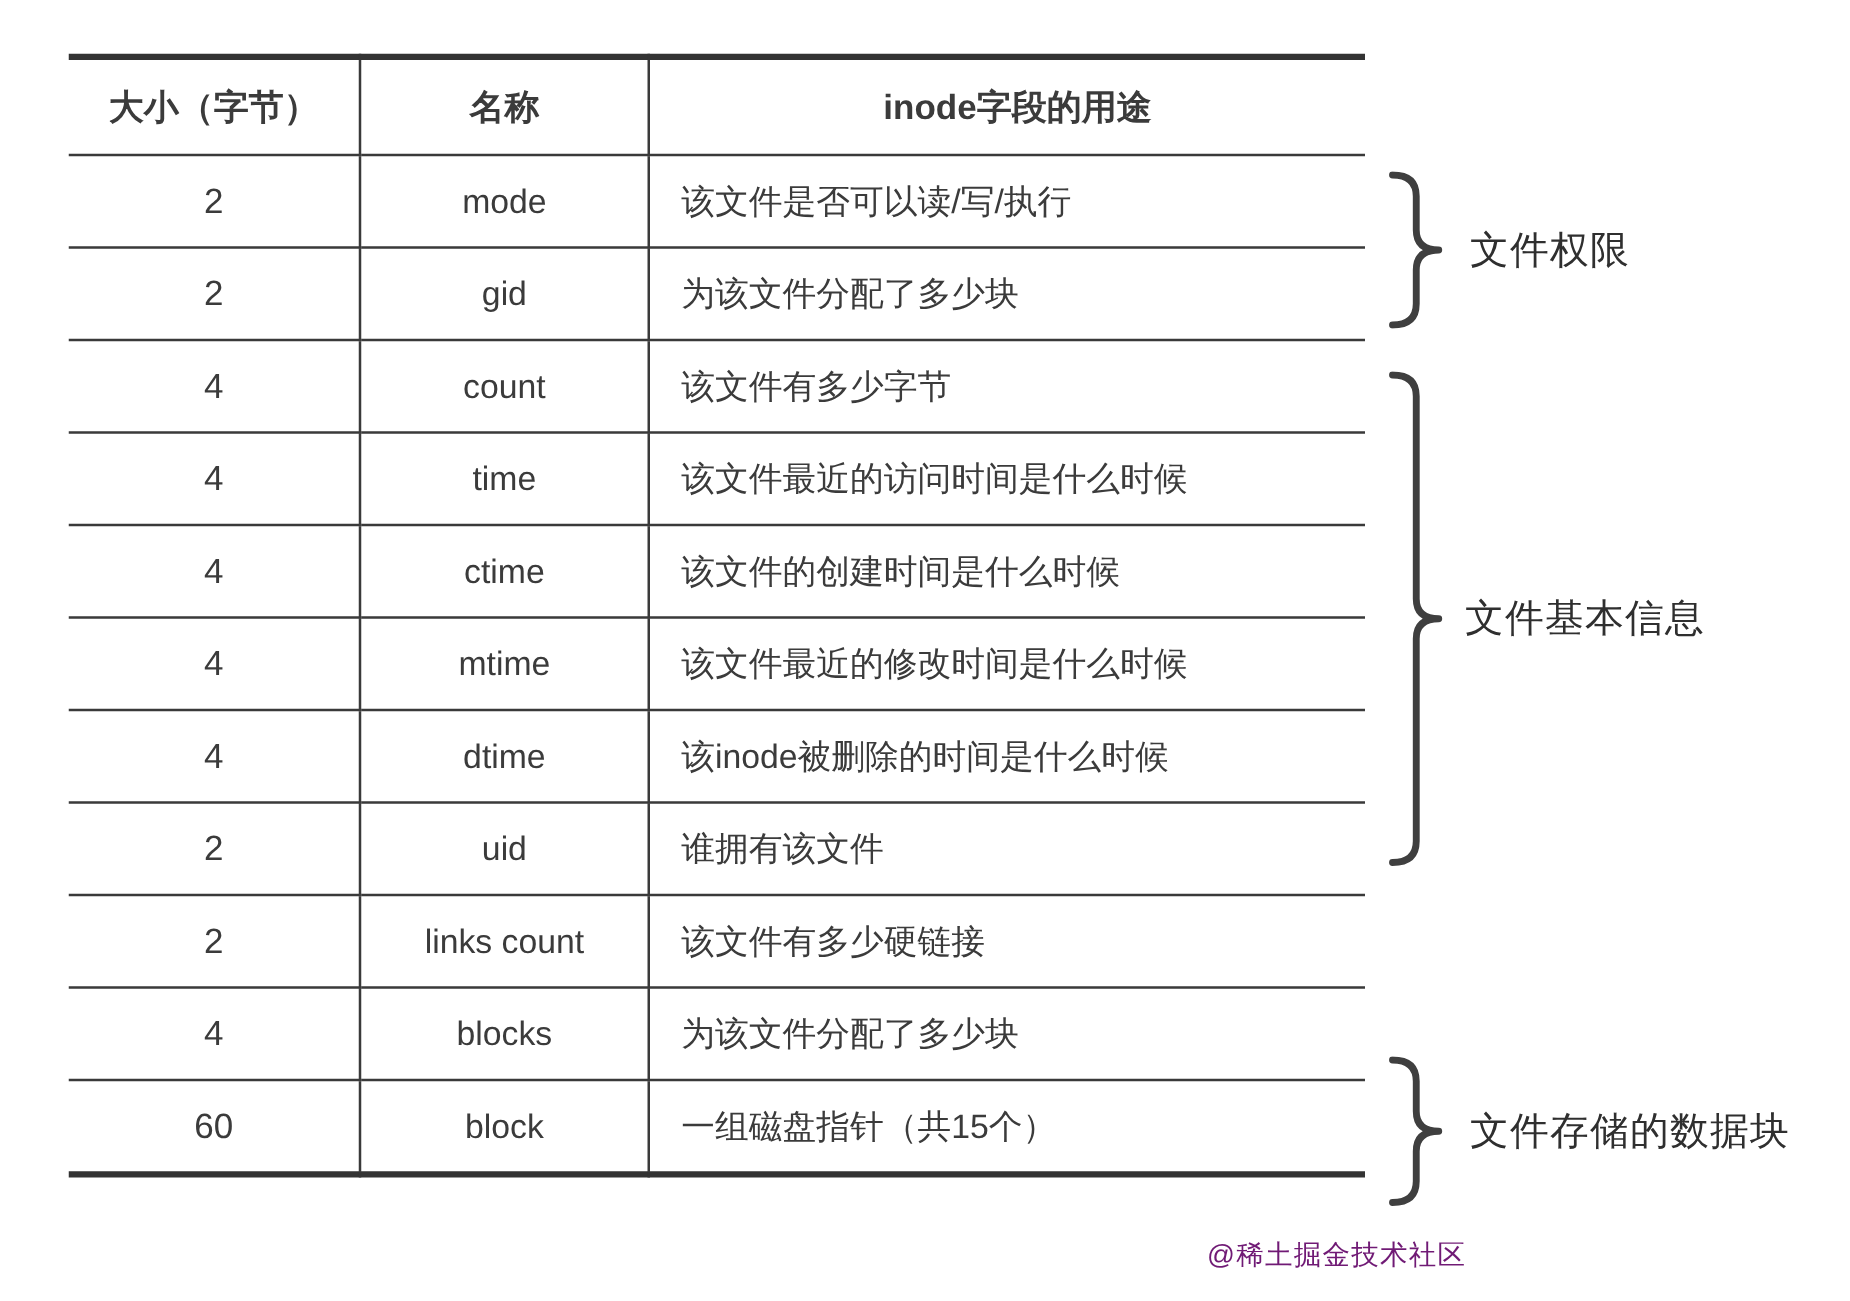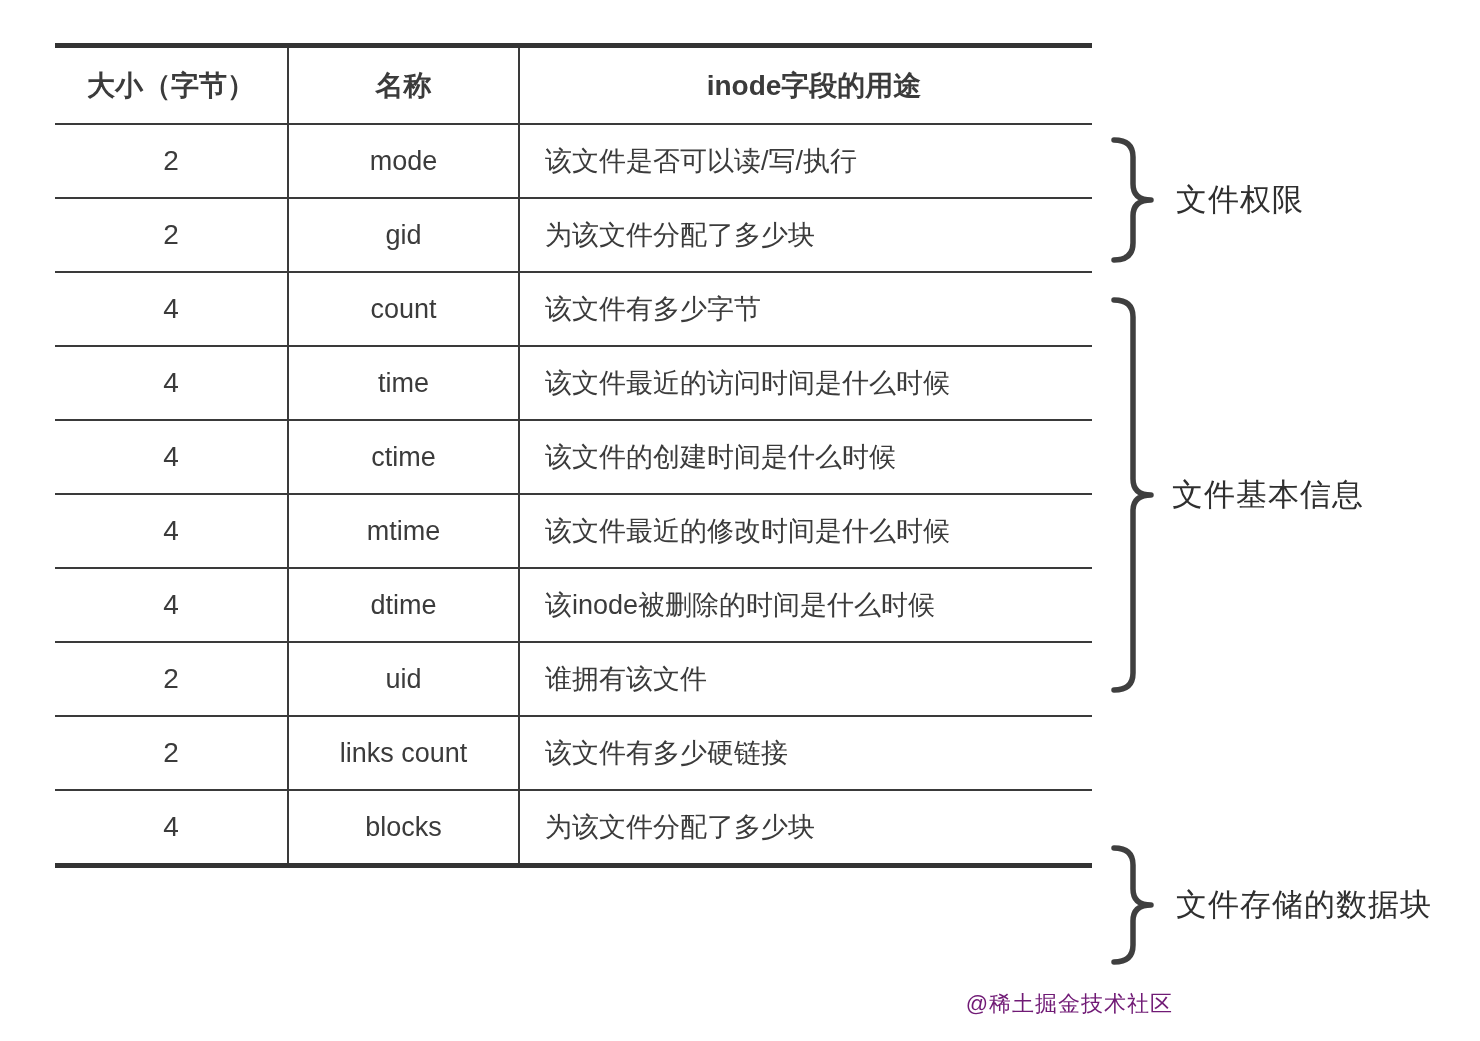--- a/index.html
+++ b/index.html
@@ -122,20 +122,25 @@
       <tr>
         <td>2</td>
         <td>links count</td>
         <td>该文件有多少硬链接</td>
       </tr>
       <tr>
         <td>4</td>
         <td>blocks</td>
         <td>为该文件分配了多少块</td>
       </tr>
+      <tr>
+        <td>60</td>
+        <td>block</td>
+        <td>一组磁盘指针（共15个）</td>
+      </tr>
     </tbody>
   </table>
 
   <div class="annotation" id="anno-permissions">
     <svg width="48" height="126" viewBox="0 0 48 126">
       <path class="brace-path" d="M 6 3 Q 25 3 25 20 L 25 47 Q 25 63 43 63 Q 25 63 25 79 L 25 106 Q 25 123 6 123"></path>
     </svg>
     <span class="anno-label">文件权限</span>
   </div>
 

